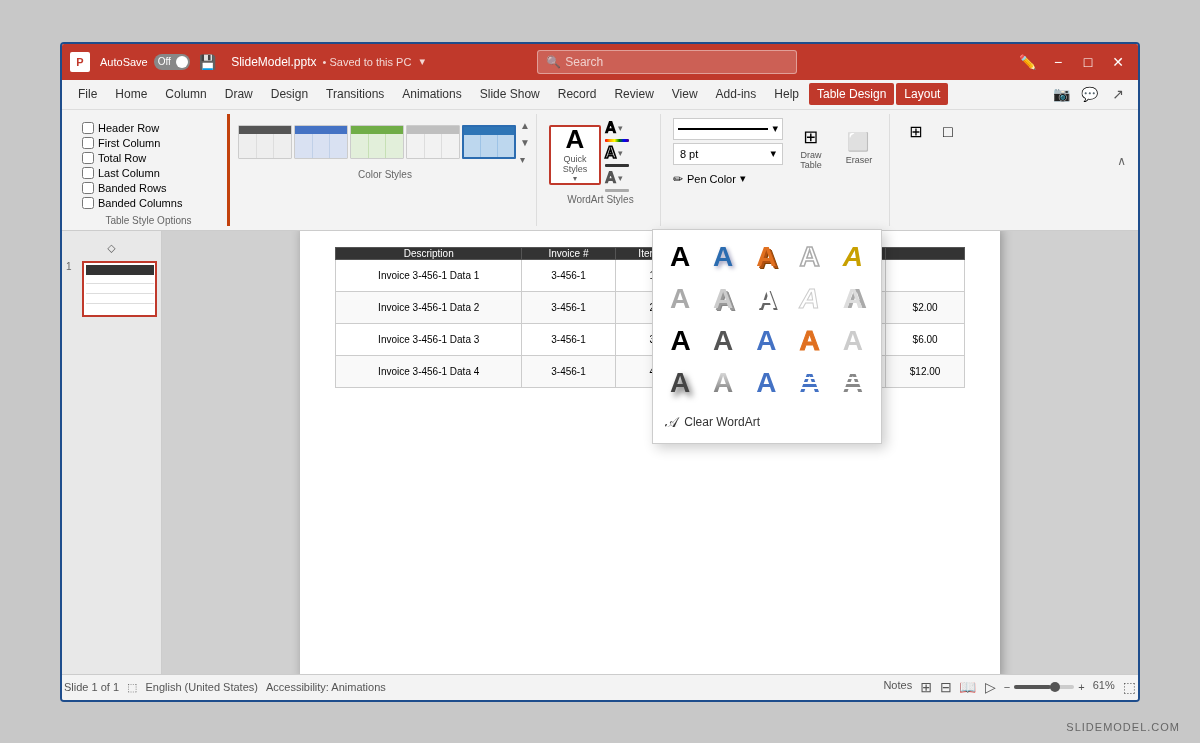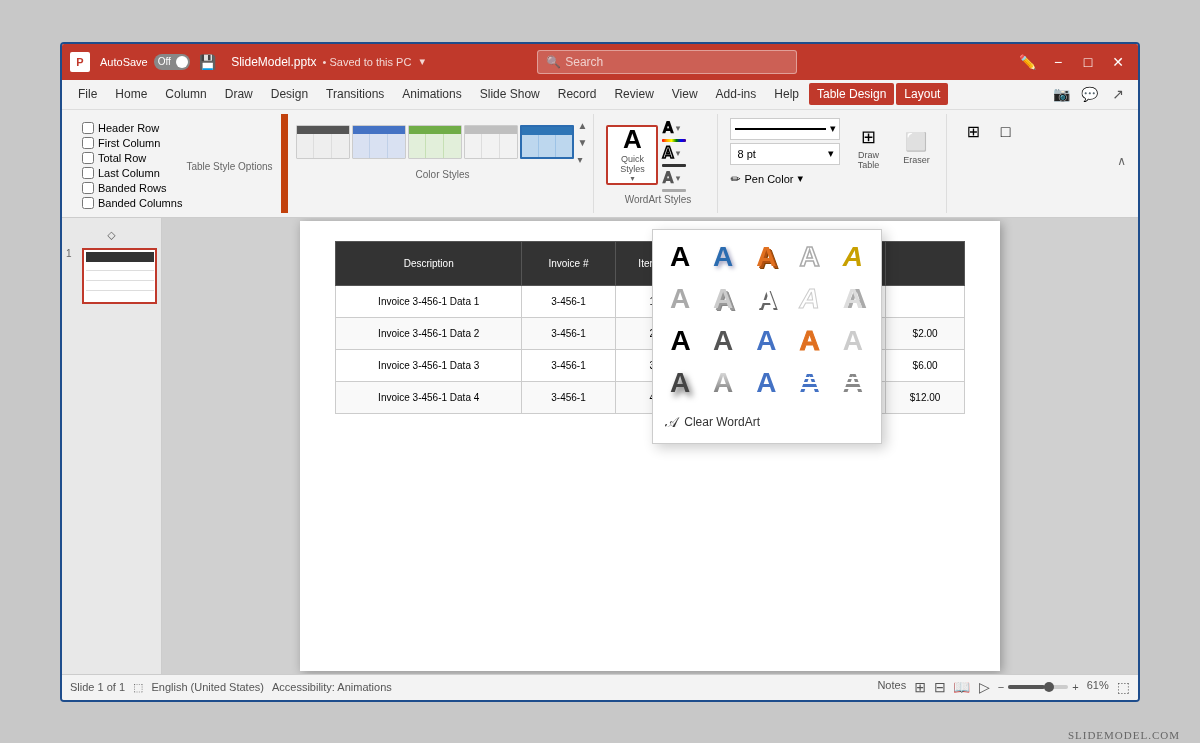--- a/index.html
+++ b/index.html
@@ -51,26 +51,26 @@
     .slide-num { font-size: 10px; color: #666; width: 12px; flex-shrink: 0; }
     .slide-thumb { width: 76px; height: 56px; background: white; border: 2px solid #c0392b; cursor: pointer; overflow: hidden; }
     .slide-thumb-content { width: 100%; height: 100%; background: white; display: flex; align-items: center; justify-content: center; }
     
     .canvas-area { flex: 1; background: #d0d0d0; display: flex; align-items: center; justify-content: center; overflow: hidden; position: relative; padding: 20px; }
     
     .slide-canvas { background: white; width: 700px; height: 450px; box-shadow: 2px 2px 10px rgba(0,0,0,0.3); position: relative; overflow: hidden; }
     
     
     .invoice-table { width: 90%; margin: 0 auto; margin-top: 20px; border-collapse: collapse; font-size: 10px; }
-    .invoice-table th { background: #333; color: white; padding: 16px 10px; font-weight: normal; border: 1px solid #555; }
+    .invoice-table th { background: #333; color: white; padding: 0 10px; font-weight: normal; border: 1px solid #555; }
     .invoice-table td { padding: 10px; text-align: center; border: 1px solid #ccc; }
     .invoice-table tr:nth-child(even) td { background: #f9f9f9; }
     
     
-    .status-bar { background: #f3f3f3; height: 26px; display: flex; align-items: center; padding: 0 8px; border-top: 1px solid #ccc; flex-shrink: 0; gap: 8px; font-size: 11px; color: #555; }
+    .status-bar { background: #f3f3f3; height: 26px; display: flex; align-items: center; padding: 0 2px; border-top: 1px solid #ccc; flex-shrink: 0; gap: 8px; font-size: 11px; color: #555; }
     .status-right { margin-left: auto; display: flex; gap: 8px; }
     .zoom-control { display: flex; align-items: center; gap: 4px; }
     .zoom-slider { width: 60px; height: 4px; background: #ccc; border-radius: 2px; position: relative; cursor: pointer; }
     .zoom-slider-fill { width: 61%; height: 100%; background: #555; border-radius: 2px; }
     .zoom-slider-knob { width: 10px; height: 10px; background: #555; border-radius: 50%; position: absolute; top: -3px; left: 59%; }
     .scroll-btn { font-size: 10px; cursor: pointer; color: #666; padding: 2px; }
     
     
     .wa-fill-black { color: black; }
     .style-item { width: 54px; height: 34px; border: 1px solid #ccc; cursor: pointer; border-radius: 1px; display: flex; flex-direction: column; justify-content: center; overflow: hidden; }
@@ -127,21 +127,21 @@
     <div class="menu-right">
       <div class="title-icon-btn" style="color:#555;">📷</div>
       <div class="title-icon-btn" style="color:#555;">💬</div>
       <div class="title-icon-btn" style="color:#555;">↗</div>
     </div>
   </div>
 
   <div class="ribbon">
     <div class="ribbon-content">
 
-      <div style="display:flex;flex-direction:row;padding:4px 8px 0;border-right:7px solid #c2410c;min-width:160px;align-items:center;">
+      <div style="display:flex;flex-direction:column;padding:4px 8px 0;border-right:3px solid #c2410c;min-width:160px;">
         <div class="table-style-options">
           <div class="checkbox-row">
             <input type="checkbox" style="">
             <span>Header Row</span>
           </div>
           <div class="checkbox-row">
             <input type="checkbox" style="">
             <span>First Column</span>
           </div>
           <div class="checkbox-row">
@@ -431,13 +431,13 @@
         </div>
         <span style="cursor:pointer;">+</span>
       </div>
       <span>61%</span>
       <span style="cursor:pointer;font-size:14px;">⬚</span>
     </div>
   </div>
 
 </div>
 
-<div style="position:fixed;bottom:2px;right:20px;font-size:11px;color:#666;letter-spacing:1px;font-family:Liberation Serif, serif;">SLIDEMODEL.COM</div>
+<div style="position:fixed;bottom:10px;right:20px;font-size:11px;color:#666;letter-spacing:1px;">SLIDEMODEL.COM</div>
 
 </body></html>

